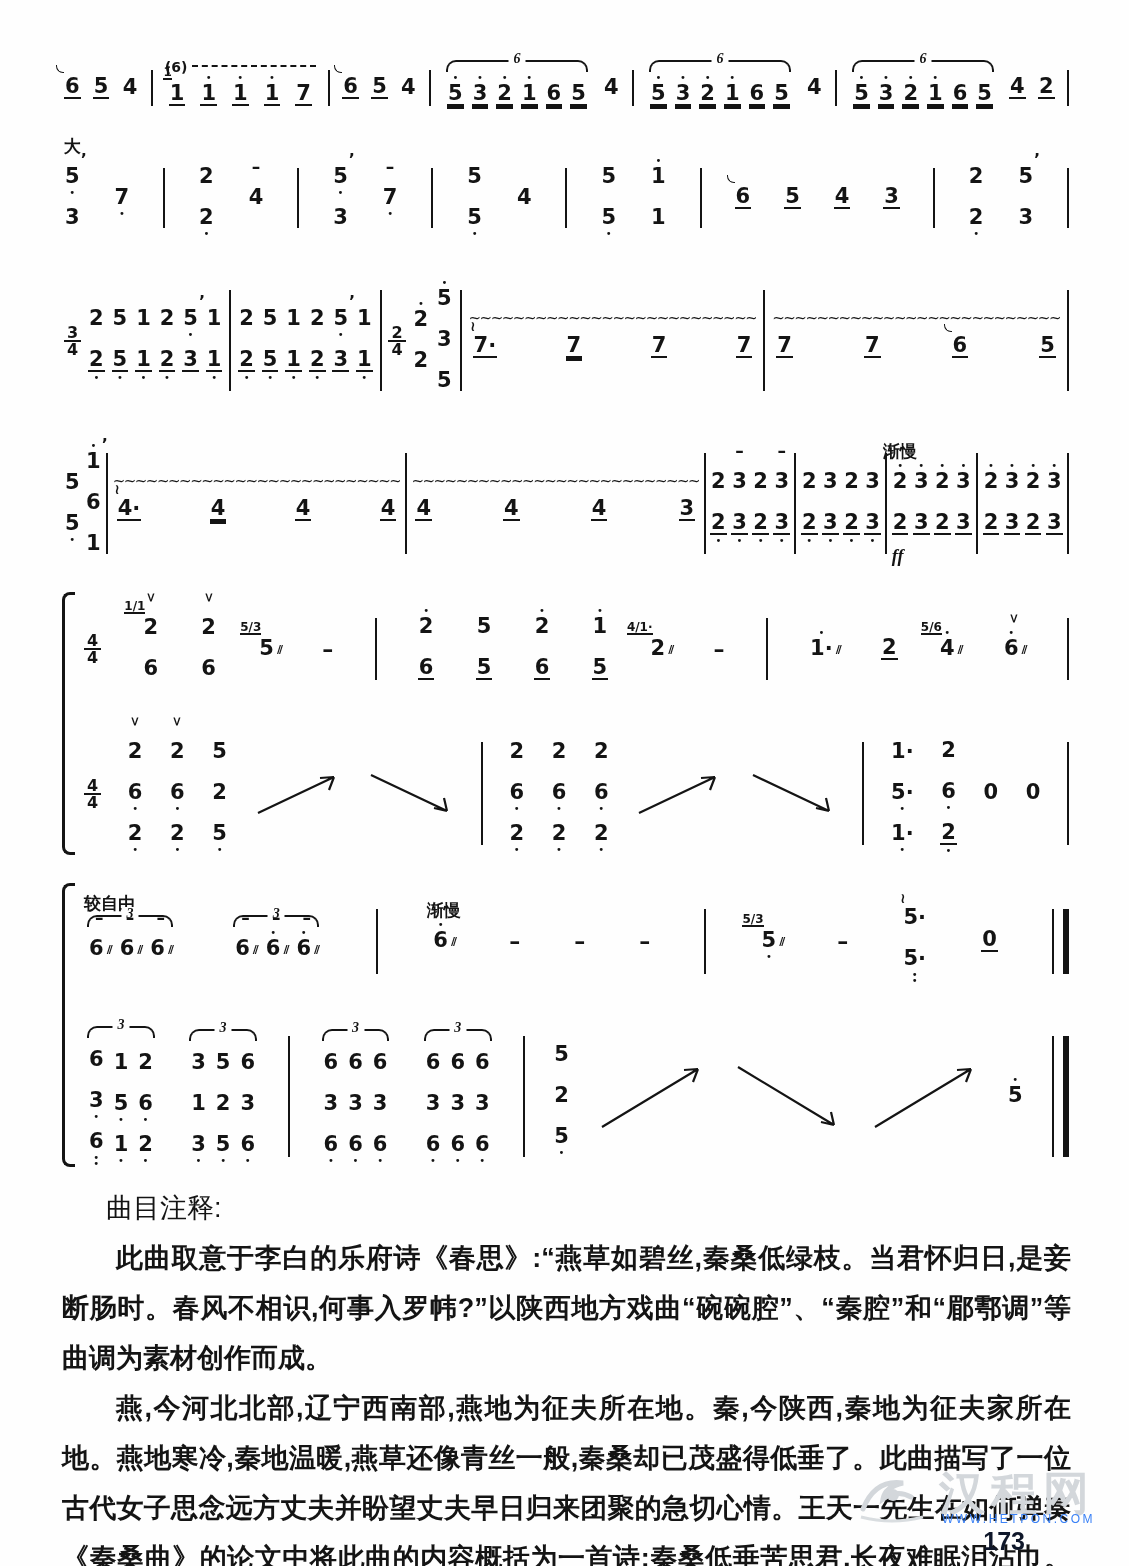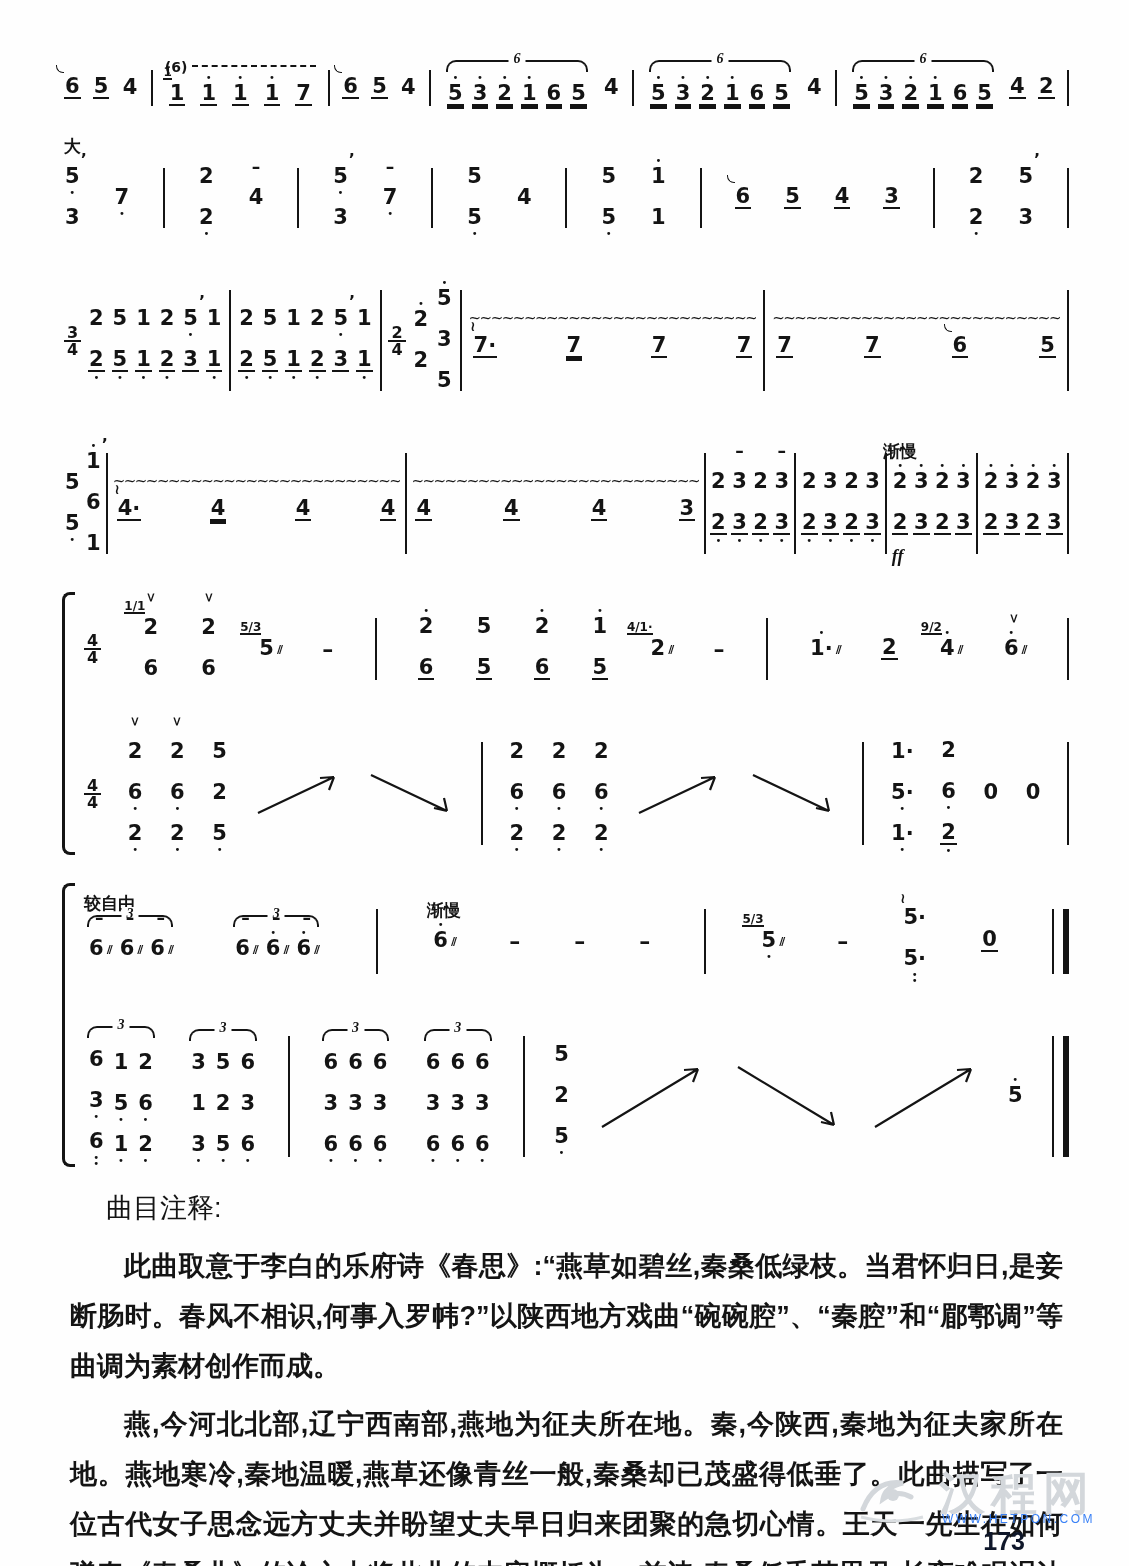--- a/index.html
+++ b/index.html
@@ -48,21 +48,21 @@
   .grp-dash>.gbody{gap:15px;}
   .system{position:relative;padding-left:20px;margin:6px 0;}
   .system::before{content:"";position:absolute;left:0;top:14px;bottom:8px;width:10px;
         border-left:3px solid #141414;border-top:3px solid #141414;border-bottom:3px solid #141414;
         border-radius:8px 0 0 8px;}
   .arrspan{display:inline-flex;align-items:center;}
   
   .text-area{margin-top:8px;font-size:27px;line-height:50px;font-weight:700;text-align:justify;
         font-family:"Liberation Sans","DejaVu Sans",sans-serif;}
   .text-area h3{font-size:27px;margin:4px 0 0 44px;font-weight:400;line-height:50px;}
-  .text-area p{margin:8px;text-indent:2em;}
+  .text-area p{margin:0;text-indent:2em;}
   
   .footer{position:absolute;right:34px;bottom:10px;text-align:right;}
   .wm{display:flex;align-items:center;justify-content:flex-end;gap:10px;}
   .wm-name{font-size:46px;font-weight:700;color:#d3d7db;letter-spacing:6px;line-height:46px;}
   .wm-sub{font-size:12px;color:#3b82f6;letter-spacing:2.5px;margin-top:-4px;}
   .pageno{font-size:25px;font-weight:700;color:#0f172a;margin:-2px 70px 0 0;}
 </style>
 </head>
 <body>
 
@@ -1271,21 +1271,21 @@
             <span class="ntrem">∕∕</span>
           </span>
           <span class="nwrap">
             <span class="ncol">
               <span class="nhd"></span>
               <span class="nt u1">2</span>
               <span class="nld"></span>
             </span>
           </span>
           <span class="nwrap">
-            <span class="ngrace">9/2</span>
+            <span class="ngrace">5/6</span>
             <span class="ncol">
               <span class="nhd">•</span>
               <span class="nt">4</span>
               <span class="nld"></span>
             </span>
             <span class="ntrem">∕∕</span>
           </span>
           <span class="nwrap">
             <span class="nann acc">&gt;</span>
             <span class="ncol">

